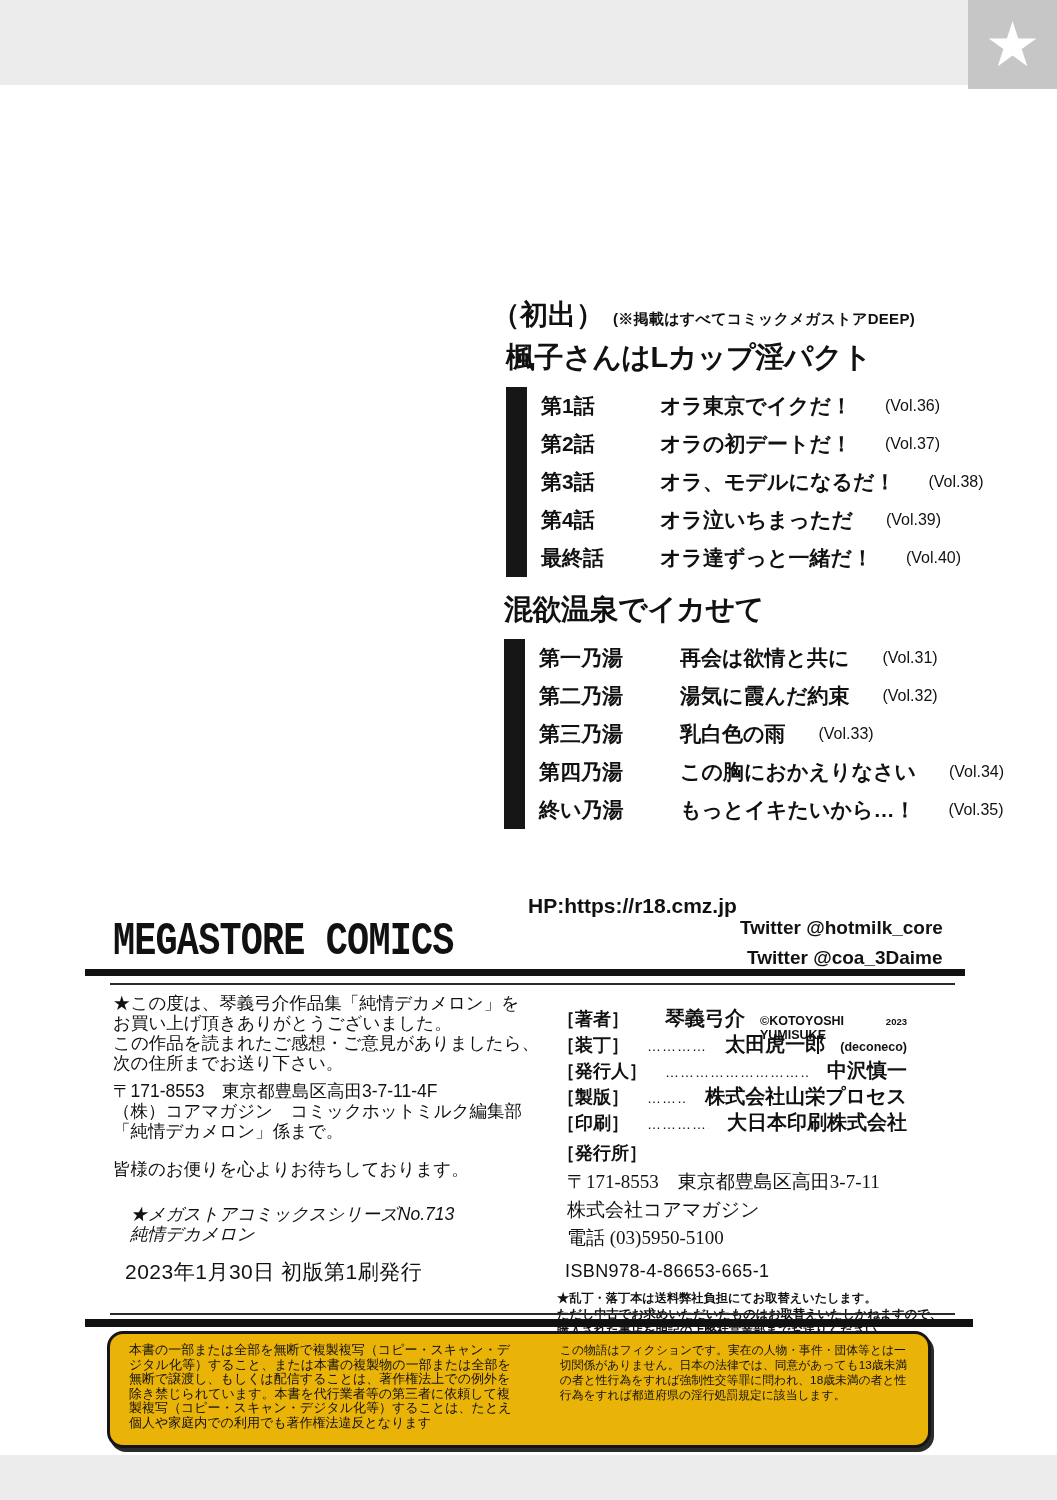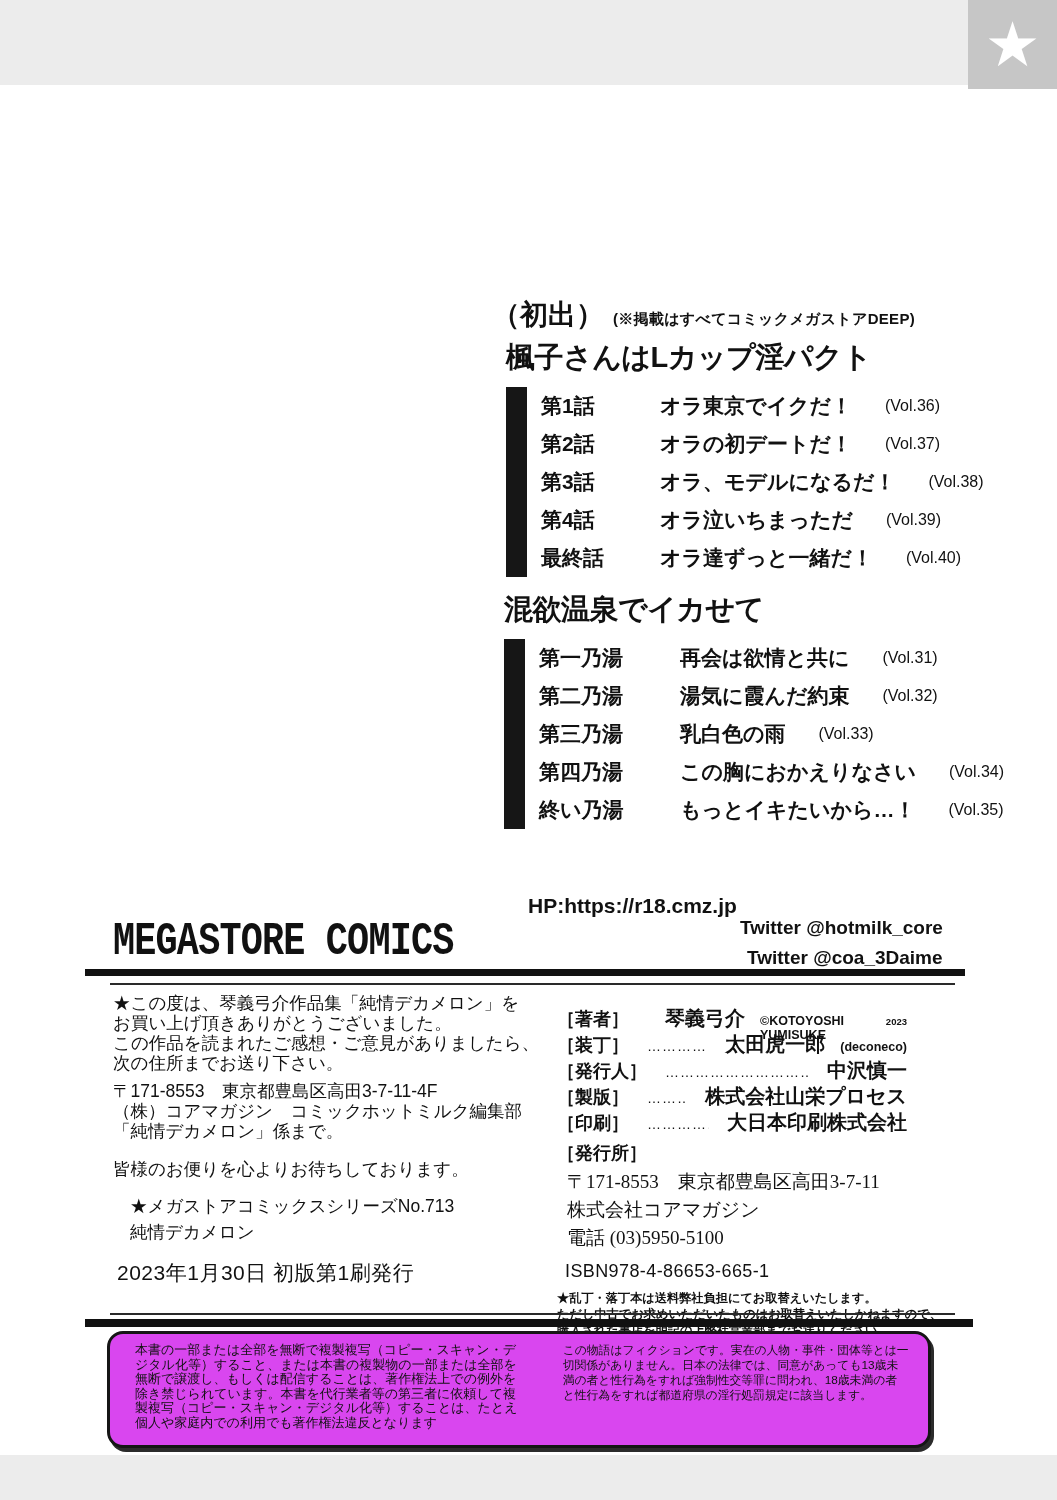--- a/index.html
+++ b/index.html
@@ -46,43 +46,43 @@
   .rule-top-thick { left:85px;  top:969px;  width:880px; height:7px; background:#111; }
   .rule-top-thin  { left:110px; top:983px;  width:845px; height:2px; background:#2a2a2a; }
   .rule-bot-thin  { left:110px; top:1313px; width:845px; height:2px; background:#2a2a2a; }
   .rule-bot-thick { left:85px;  top:1319px; width:888px; height:8px; background:#111; }
 
   
   .letter { left:113px; top:993px; width:470px; }
   .letter-par { font-size:17.5px; line-height:20px; white-space:pre; }
   .letter-address { margin-top:8px; }
   .letter-waiting { margin-top:18px; }
-  .letter-series-no { margin-top:14px; margin-left:17px; line-height:26px; }
-  .letter-date { margin-top:14px; margin-left:4px; font-size:21px; letter-spacing:.5px; white-space:pre; }
+  .letter-series-no { margin-top:25px; margin-left:17px; line-height:20px;font-style:italic; }
+  .letter-date { margin-top:14px; margin-left:12px; font-size:21px; letter-spacing:.5px; white-space:pre; }
 
   
   .credits { left:557px; top:1005px; width:350px; }
   .credit-row { display:flex; align-items:baseline; height:26px;gap:14px; }
   .credit-label { font-size:18px; font-weight:bold; white-space:nowrap; }
   .credit-leader { flex:1; overflow:hidden; white-space:nowrap; font-size:14px;
                    letter-spacing:1px; margin:0 4px; }
   .credit-name { font-size:20px; font-weight:bold; white-space:nowrap; }
   .credit-extra { font-size:12.5px; font-weight:bold; margin-left:1px; }
   .credit-year { font-size:9.5px; font-weight:bold; margin-left:2px; }
   .publisher-label { margin-top:6px; font-size:18px; font-weight:bold; }
   .publisher-address { margin-top:3px; padding-left:10px;
     font-family:"Liberation Serif", serif; font-size:19px; line-height:28px; white-space:pre; }
   .isbn { margin-top:9px; padding-left:8px; font-size:18px; letter-spacing:.4px; white-space:nowrap; }
   .replace-note { margin-top:8px; font-size:12.2px; line-height:16px; font-weight:bold; white-space:pre; }
 
   
   .legal-box { left:107px; top:1331px; width:824px; height:117px;
-    background:#d946ef; border:3px solid #151515; border-radius:16px;
+    background:#eab308; border:3px solid #151515; border-radius:16px;
     box-shadow:3px 4px 0 rgba(20,20,20,.9);
-    display:flex; gap:42px; padding:9px 19px 0 25px; align-items:flex-start; }
+    display:flex; gap:42px; padding:9px 19px 0 19px; align-items:flex-start; }
   .legal-copy    { width:392px; font-size:13px;   line-height:14.6px; }
   .legal-fiction { width:352px; font-size:11.8px; line-height:15px; }
 
   .footer-band { left:0; top:1455px; width:1057px; height:45px; background:#ececec; }
 </style>
 </head>
 <body>
 
 <div class="page">
 

